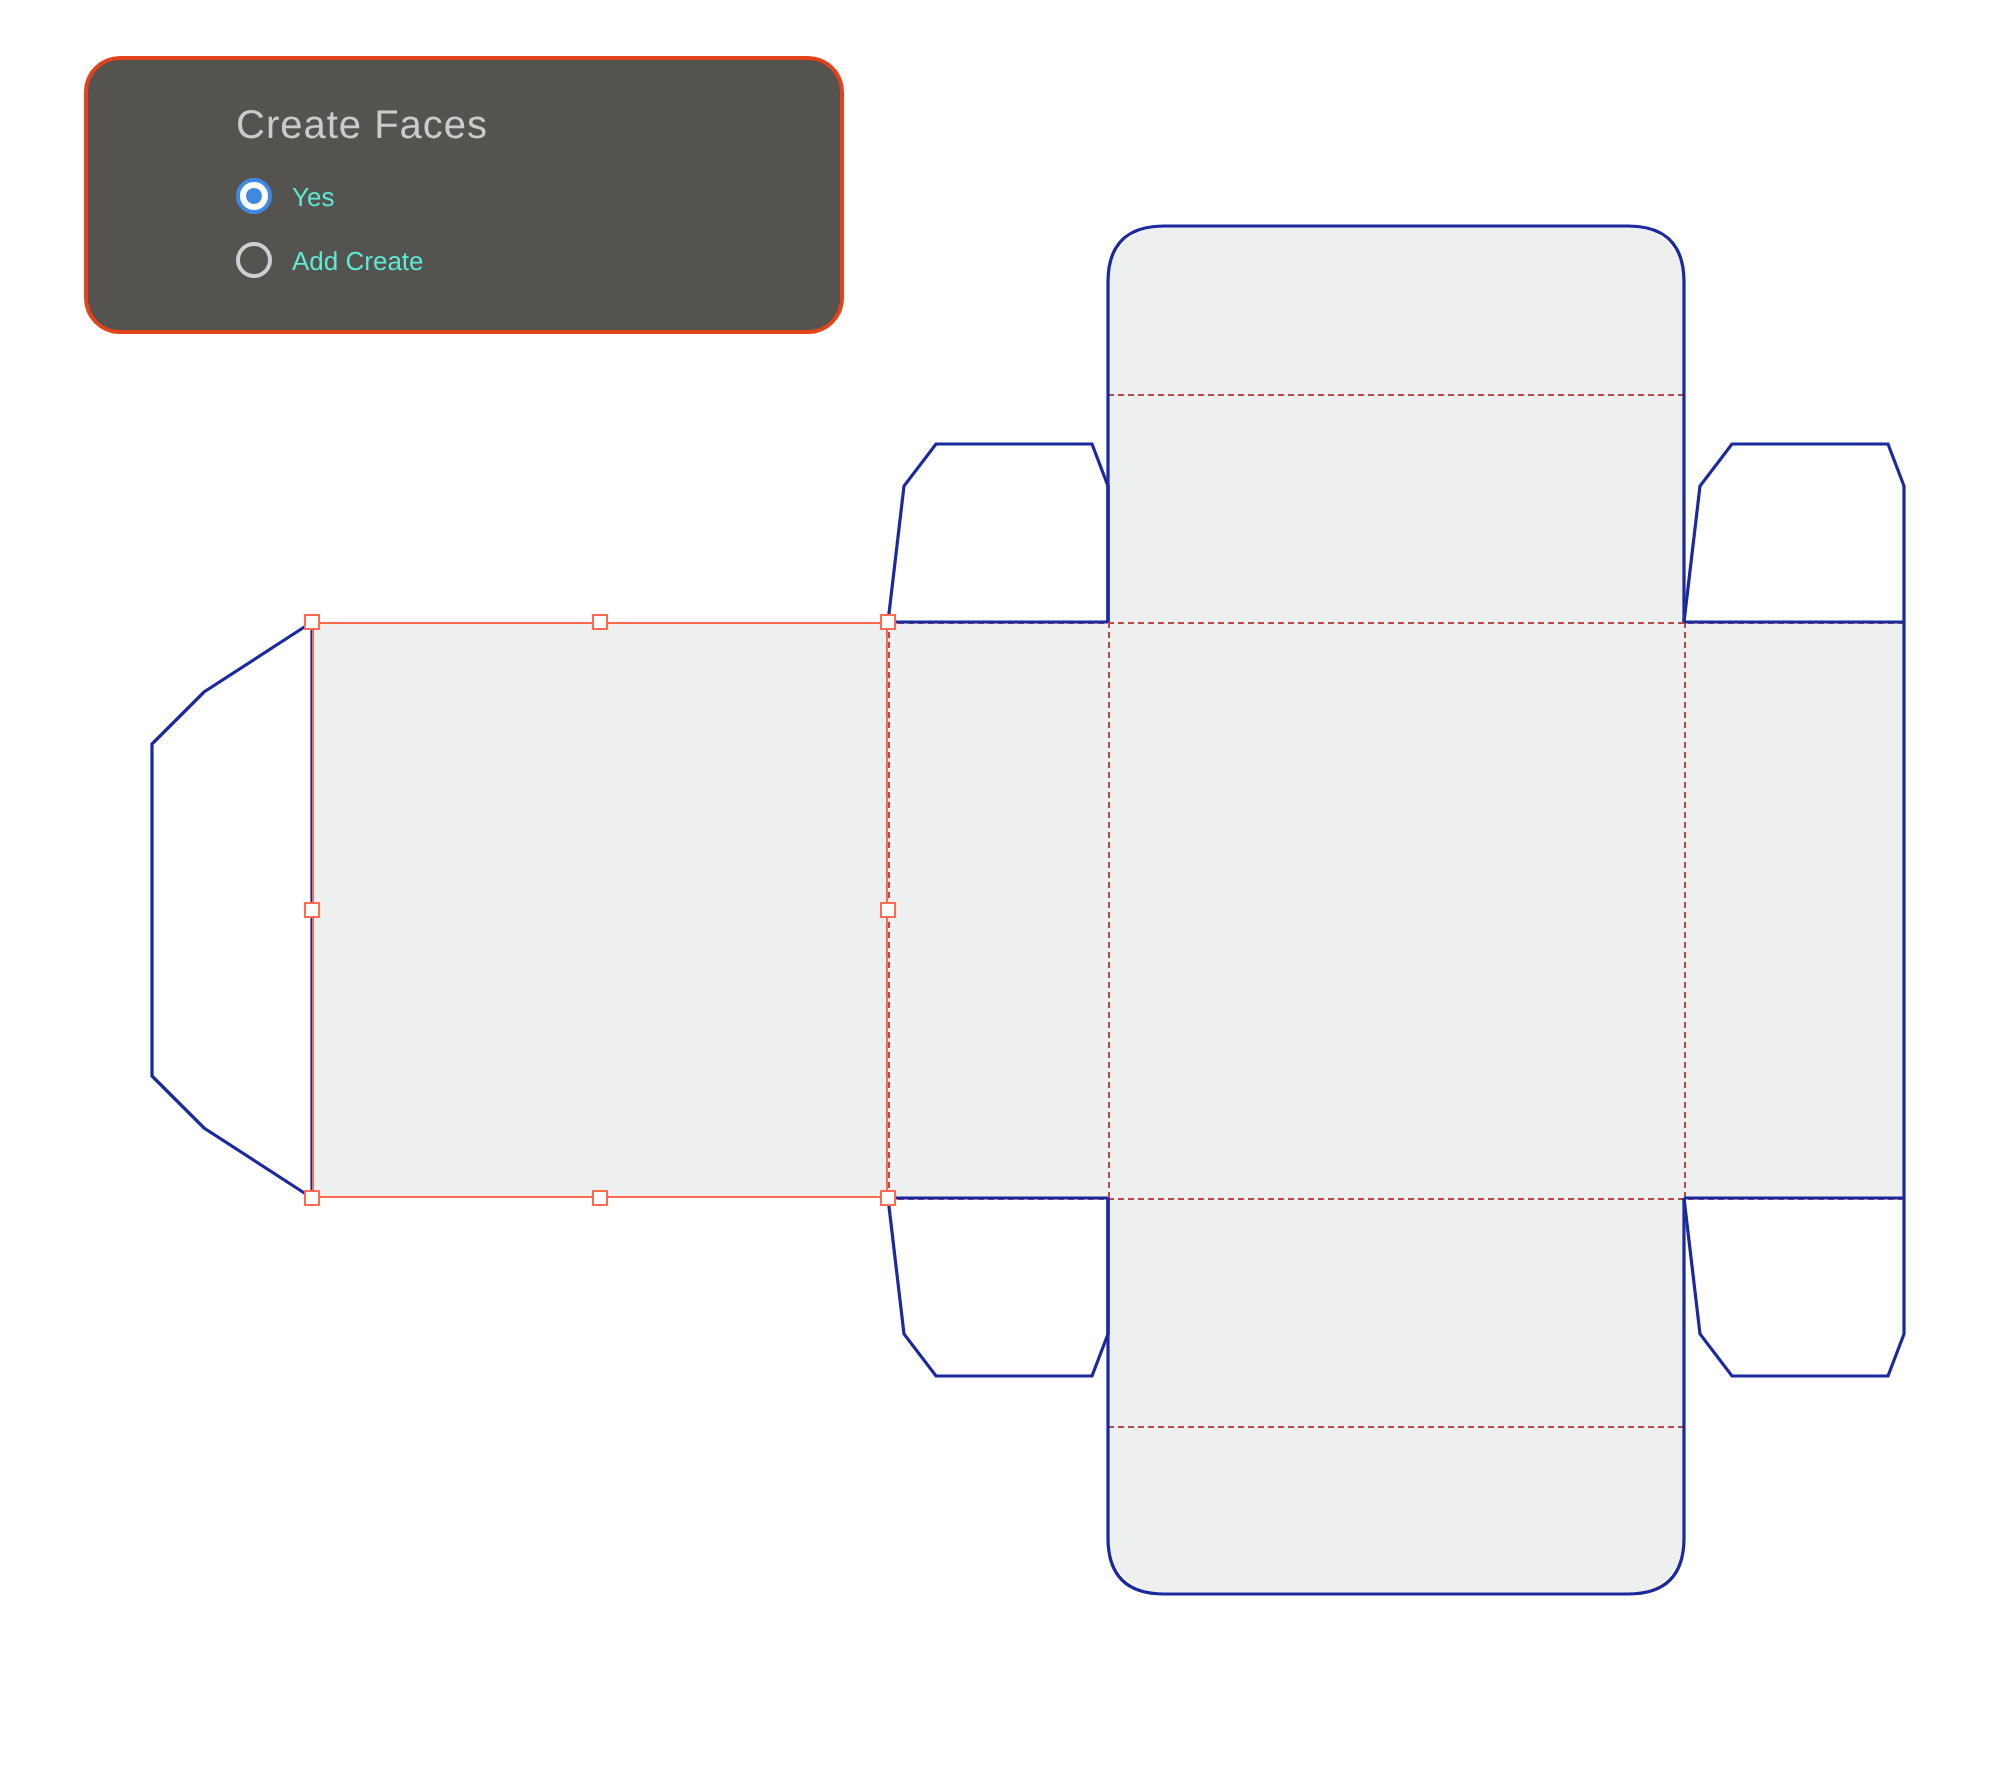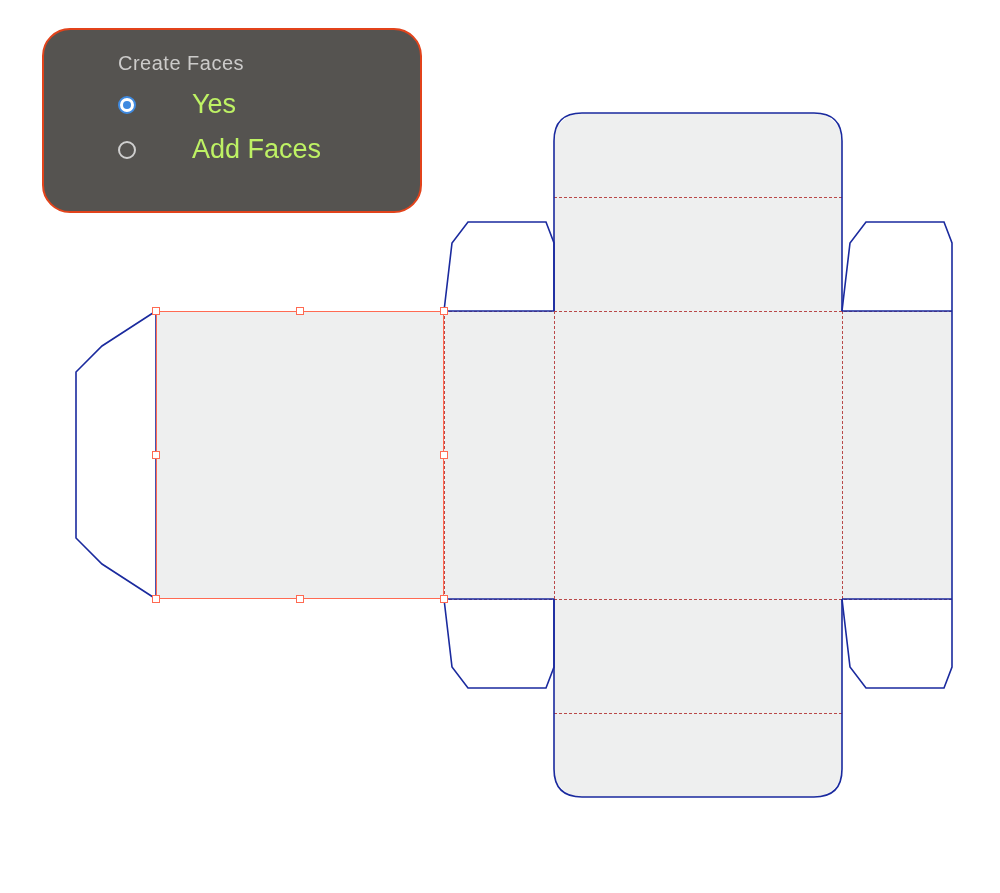--- a/index.html
+++ b/index.html
@@ -11,25 +11,25 @@
     font-family: -apple-system, "Helvetica Neue", Arial, sans-serif;
     position: relative;
     overflow: hidden;
   }
 
   .panel {
     position: absolute;
     left: 42px;
     top: 28px;
     width: 380px;
-    border-radius: 28px;
+    border-radius: 18px;
     background: #555350;
     border: 2px solid #E2431B;
     box-sizing: border-box;
-    padding: 18px 28px 32px 28px;
+    padding: 18px 28px 12px 28px;
     color: #fff;
   }
 
   .panel-title {
     color: #CCCBCA;
     font-size: 20px;
     font-weight: 400;
     margin: 4px 0 14px 46px;
     letter-spacing: .5px;
   }
@@ -63,24 +63,23 @@
     width: 8px;
     height: 8px;
     border-radius: 50%;
     background: #3F8AE0;
     display: none;
   }
 
   .radio-outer.selected .radio-dot { display: block; }
 
   .radio-label {
-    font-size: 27px;
-    color: #bef264;
+    font-size: 13px;
+    color: #5eead4;
     font-weight: 500;
-    margin-left: 46px;
   }
 
   .canvas-wrap {
     position: absolute;
     left: 0;
     top: 0;
     width: 1000px;
     height: 893px;
     pointer-events: none;
   }
@@ -209,16 +208,16 @@
 
   <div class="radio-row">
     <span class="radio-outer selected">
         <span class="radio-dot"></span>
       </span>
     <span class="radio-label">Yes</span>
   </div>
 
   <div class="radio-row">
     <span class="radio-outer"></span>
-    <span class="radio-label">Add Faces</span>
+    <span class="radio-label">Add Create</span>
   </div>
 
 </div>
 
 </body></html>

